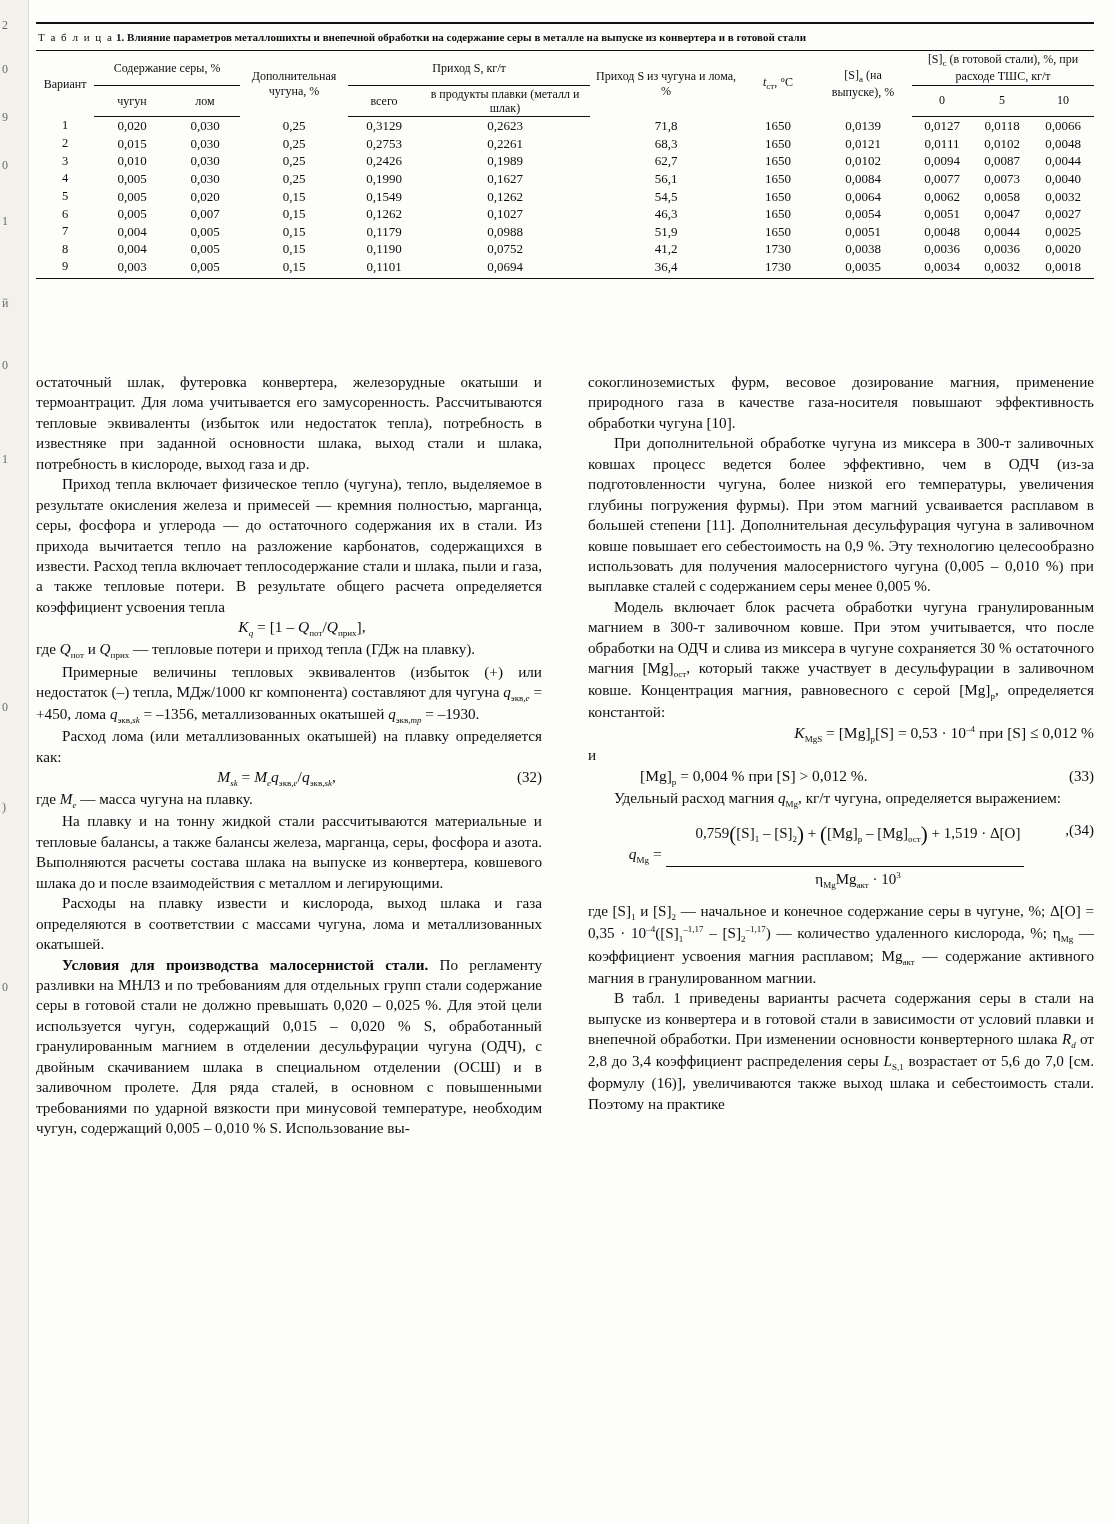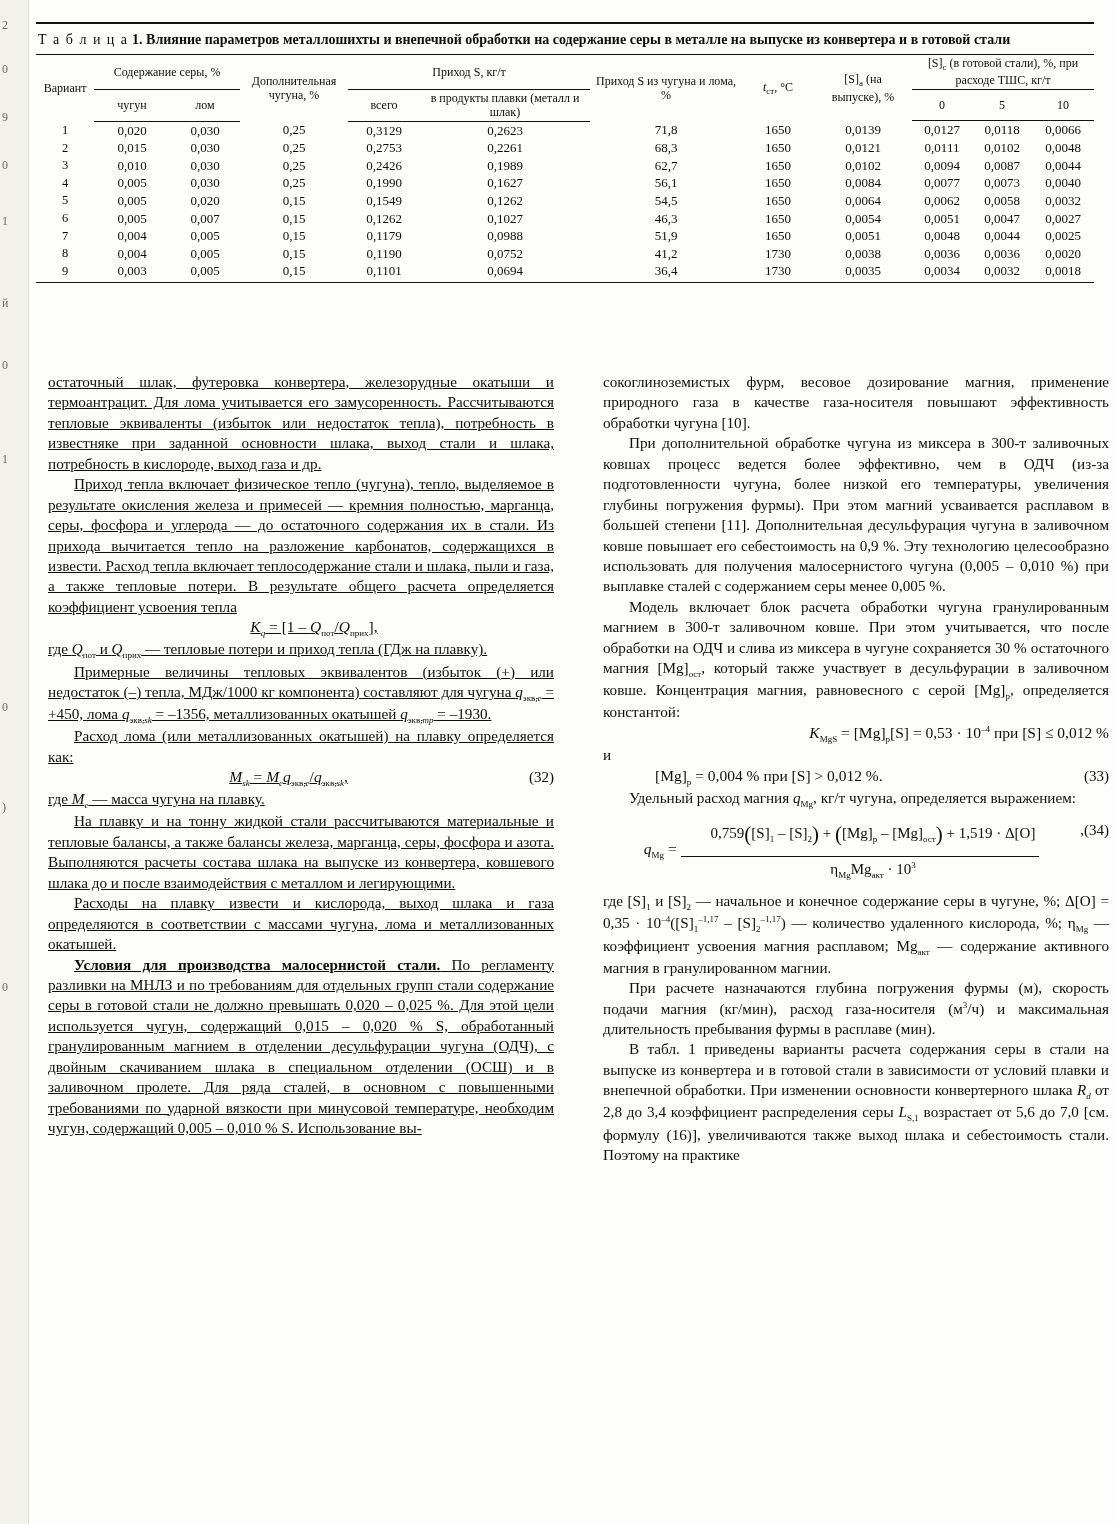--- a/index.html
+++ b/index.html
@@ -45,21 +45,21 @@
     left: 36px;
     top: 22px;
     width: 1058px;
   }
   .tbl-rule-top {
     border-top: 2px solid #111;
     width: 1058px;
     height: 0;
   }
   .tbl-caption {
-    font-size: 14px;
+    font-size: 11px;
     line-height: 1.45;
     padding: 6px 2px 4px 2px;
     font-weight: bold;
   }
   .tbl-caption .cap-lead {
     font-weight: normal;
     letter-spacing: 1.5px;
   }
   table.data {
     border-collapse: collapse;
@@ -95,22 +95,22 @@
     height: 1140px;
   }
   .col {
     position: absolute;
     top: 0;
     width: 506px;
     font-size: 15.2px;
     line-height: 1.345;
     text-align: justify;
   }
-  .col.left { left: 12px; text-decoration: underline; }
-  .col.right { left: 552px; margin-left: 15px; }
+  .col.left { left: 0; }
+  .col.right { left: 552px; }
   .col p {
     margin: 0;
     text-indent: 26px;
   }
   .col p.noind { text-indent: 0; }
   .eq {
     text-align: center;
     text-indent: 0;
     margin: 8px 0 8px 0;
     font-size: 15.5px;
@@ -121,21 +121,21 @@
   }
   .run-head { font-weight: bold; }
   .frac {
     display: inline-block;
     vertical-align: middle;
     text-align: center;
   }
   .frac .top {
     display: block;
     border-bottom: 1.3px solid #111;
-    padding: 0 4px 8px 4px;
+    padding: 0 4px 18px 4px;
     font-size: 15px;
   }
   .frac .bot {
     display: block;
     padding: 2px 4px 0 4px;
     font-size: 15px;
   }
   .big-paren { font-size: 21px; vertical-align: -3px; }
 </style>
 </head>
@@ -390,19 +390,18 @@
         <span class="num">,(34)</span>
         <span class="ital">q</span><span class="sub">Mg</span> =
         <span class="frac">
           <span class="top">0,759<span class="big-paren">(</span>[S]<span class="sub">1</span> – [S]<span class="sub">2</span><span class="big-paren">)</span> + <span class="big-paren">(</span>[Mg]<span class="sub">р</span> – [Mg]<span class="sub">ост</span><span class="big-paren">)</span> + 1,519 · Δ[O]</span>
           <span class="bot">η<span class="sub">Mg</span>Mg<span class="sub">акт</span> · 10<span class="sup">3</span></span>
         </span>
       </p>
 
       <p class="noind">где [S]<span class="sub">1</span> и [S]<span class="sub">2</span> — начальное и конечное содержание серы в чугуне, %; Δ[O] = 0,35 · 10<span class="sup">–4</span>([S]<span class="sub">1</span><span class="sup">–1,17</span> – [S]<span class="sub">2</span><span class="sup">–1,17</span>) — количество удаленного кислорода, %; η<span class="sub">Mg</span> — коэффициент усвоения магния расплавом; Mg<span class="sub">акт</span> — содержание активного магния в гранулированном магнии.</p>
 
-      <p>При расчете назначаются глубина погружения фурмы (м), скорость подачи магния (кг/мин), расход газа-носителя (м<span class="sup">3</span>/ч) и максимальная длительность пребывания фурмы в расплаве (мин).</p>
 
       <p>В табл. 1 приведены варианты расчета содержания серы в стали на выпуске из конвертера и в готовой стали в зависимости от условий плавки и внепечной обработки. При изменении основности конвертерного шлака <span class="ital">R</span><span class="sub ital">d</span> от 2,8 до 3,4 коэффициент распределения серы <span class="ital">L</span><span class="sub">S,1</span> возрастает от 5,6 до 7,0 [см. формулу (16)], увеличиваются также выход шлака и себестоимость стали. Поэтому на практике</p>
     </div>
   </div>
 
 </div>
 
 </body></html>

